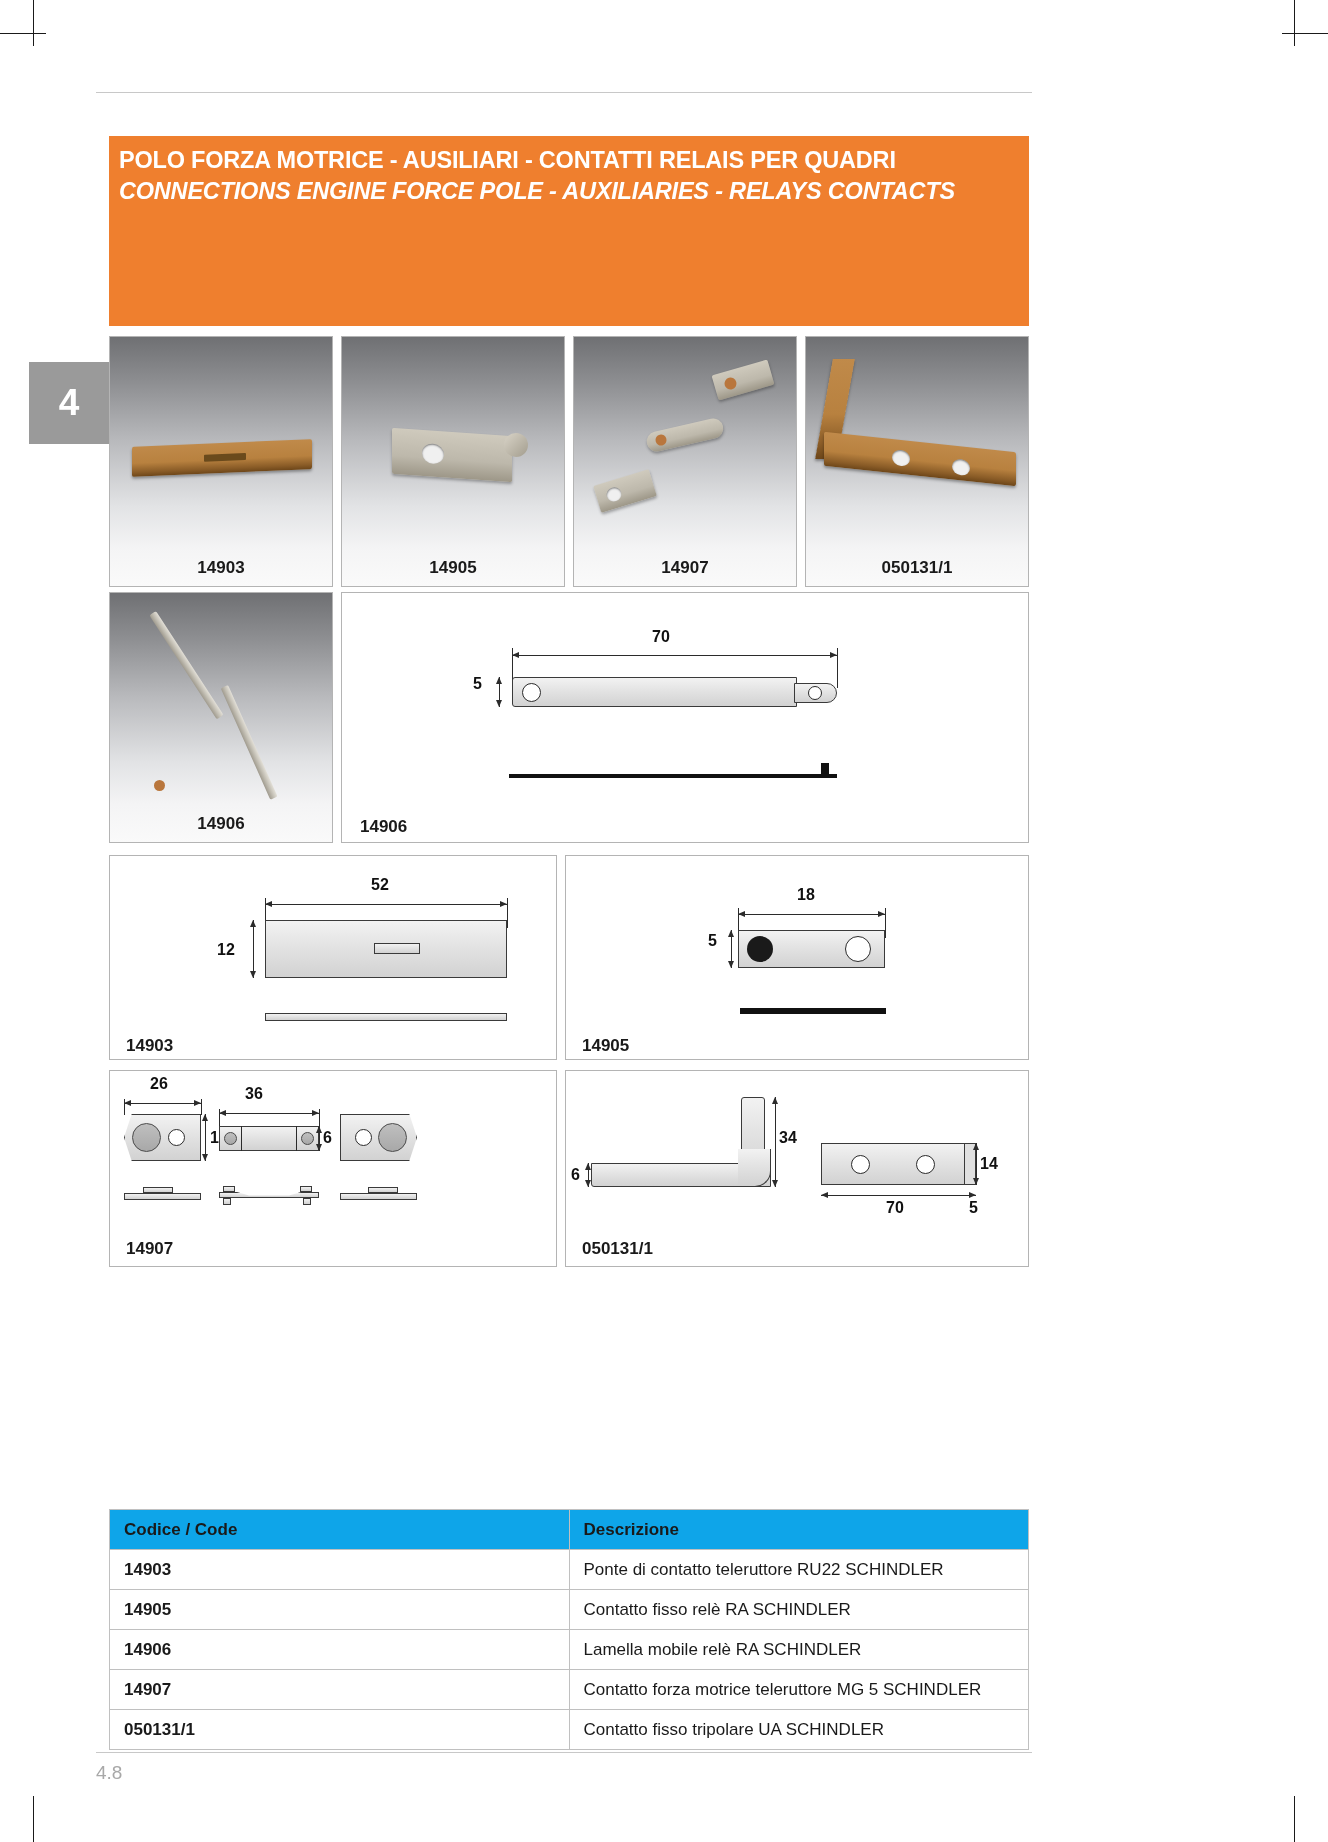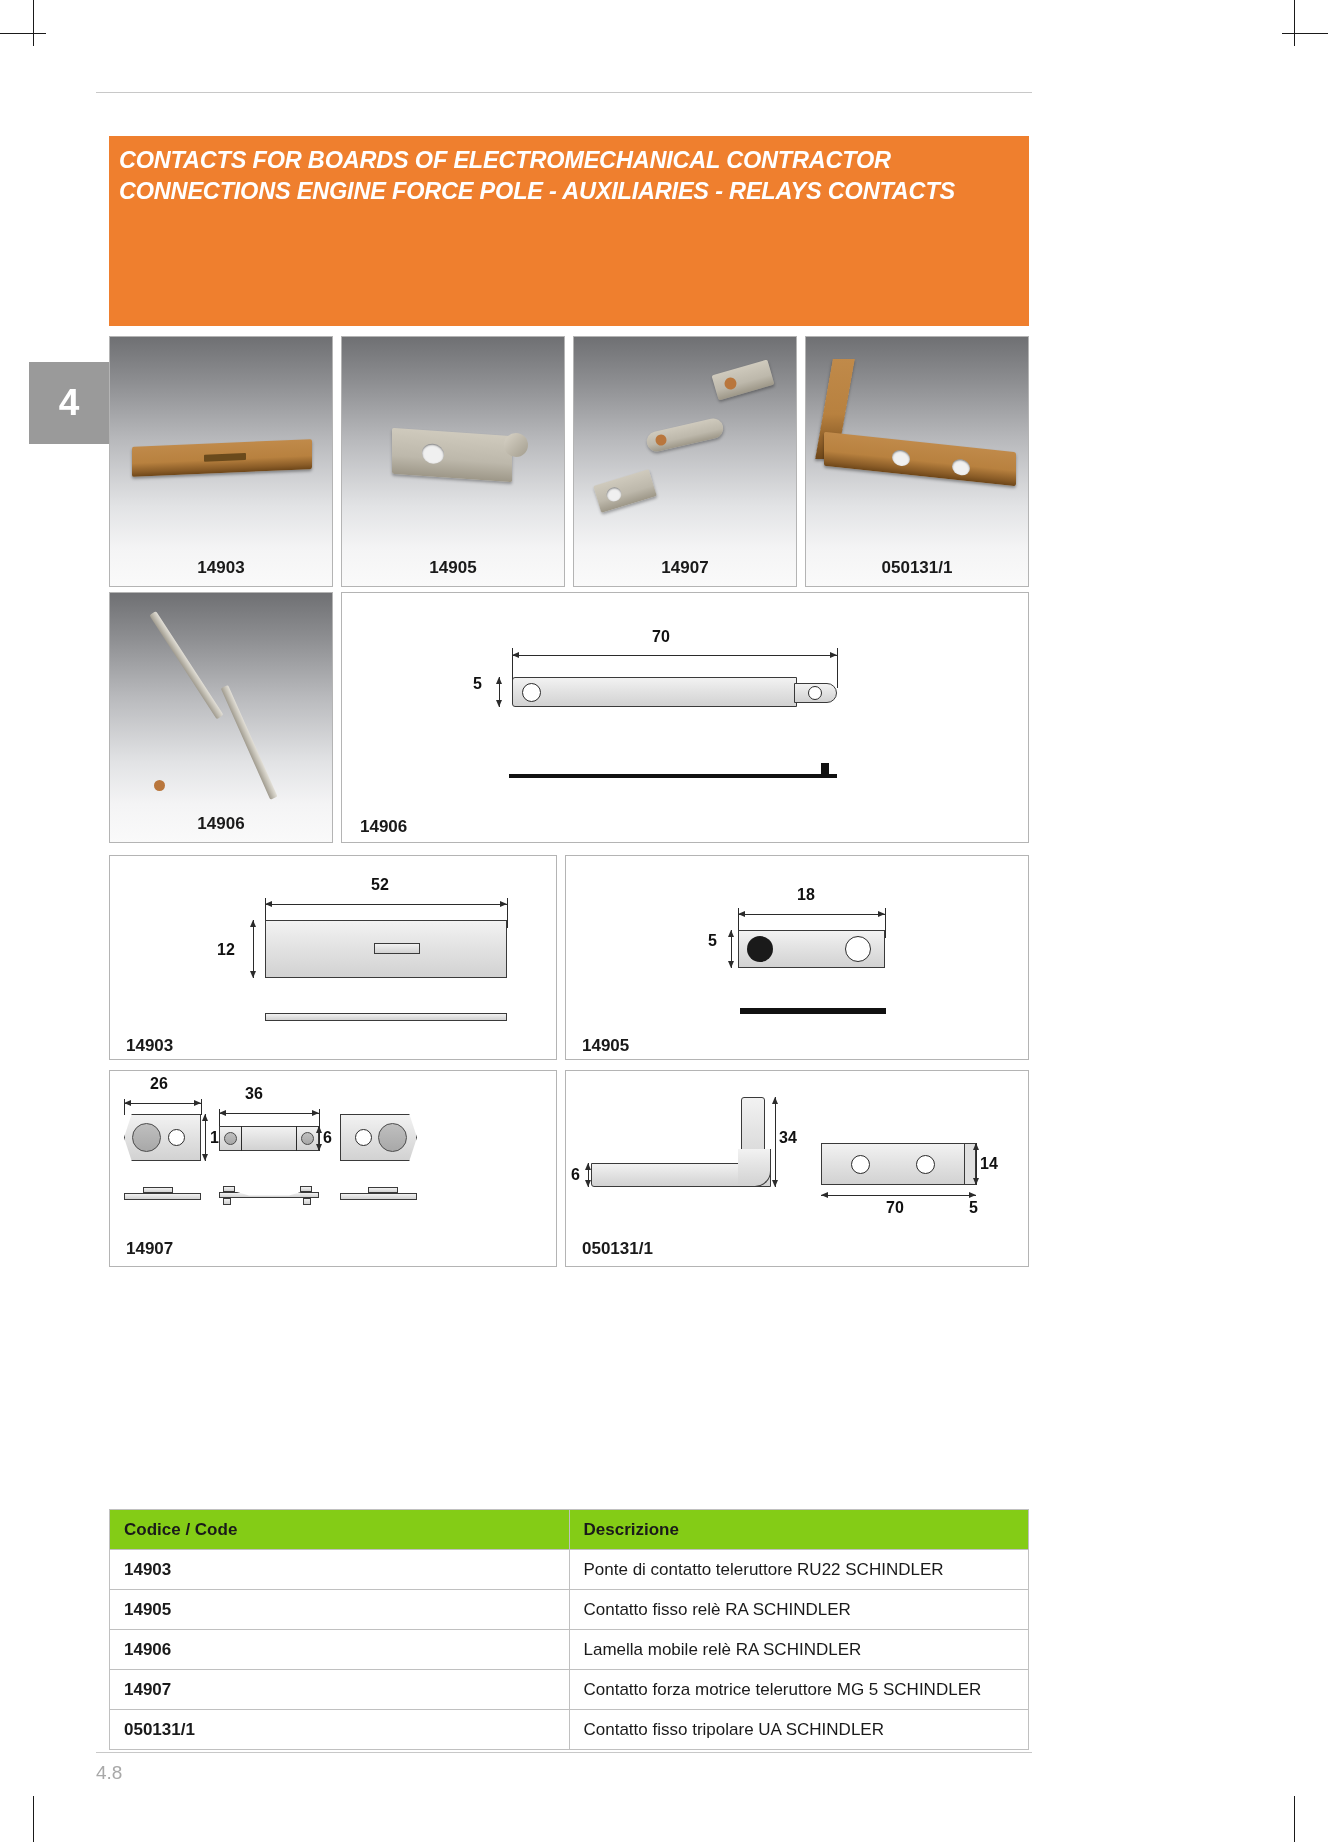--- a/index.html
+++ b/index.html
@@ -106,21 +106,21 @@
 
   
   .data-table {
     position: absolute; left: 109px; top: 1509px; width: 920px;
     border-collapse: collapse; table-layout: fixed;
   }
   .data-table th, .data-table td {
     border: 1px solid #c0c0c0; height: 40px; padding: 0 14px;
     font-size: 17px; color: #1a1a1a; text-align: left; vertical-align: middle;
   }
-  .data-table th { background: #84cc16; font-weight: bold; }
+  .data-table th { background: #0ea5e9; font-weight: bold; }
   .data-table td.code { font-weight: bold; width: 195px; }
   .data-table td.desc { font-weight: normal; margin-left: 24px; }
 
   
   .footer-rule {
     position: absolute; left: 96px; top: 1752px; width: 936px; height: 1px; background: #c8c8c8;
   }
   .page-num {
     position: absolute; left: 96px; top: 1762px;
     font-size: 19px; color: #a8a8a8;
@@ -138,21 +138,21 @@
   <div class="crop h" style="left:0px;   top:33px;"></div>
   <div class="crop h" style="left:1282px;top:33px;"></div>
 
   <div class="top-rule"></div>
 
   <div class="chapter-tab">
     <span>4</span>
   </div>
 
   <div class="header-band">
-    <div class="l en">CONTACTS FOR BOARDS OF ELECTROMECHANICAL CONTRACTOR</div>
+    <div class="l it">POLO FORZA MOTRICE - AUSILIARI - CONTATTI RELAIS PER QUADRI</div>
     <div class="l en">CONNECTIONS  ENGINE FORCE POLE - AUXILIARIES - RELAYS CONTACTS</div>
   </div>
 
   <div class="photo-row">
 
     <div class="photo-cell" style="left:0px; width:224px;">
       <div class="photo-bg"></div>
       <div class="art bar-copper" style="left:22px; top:106px; width:180px; height:30px; transform:skewY(-2.5deg); border-radius:2px;">
         <div class="slot-dark" style="left:72px; top:11px; width:42px; height:7px;"></div>
       </div>

